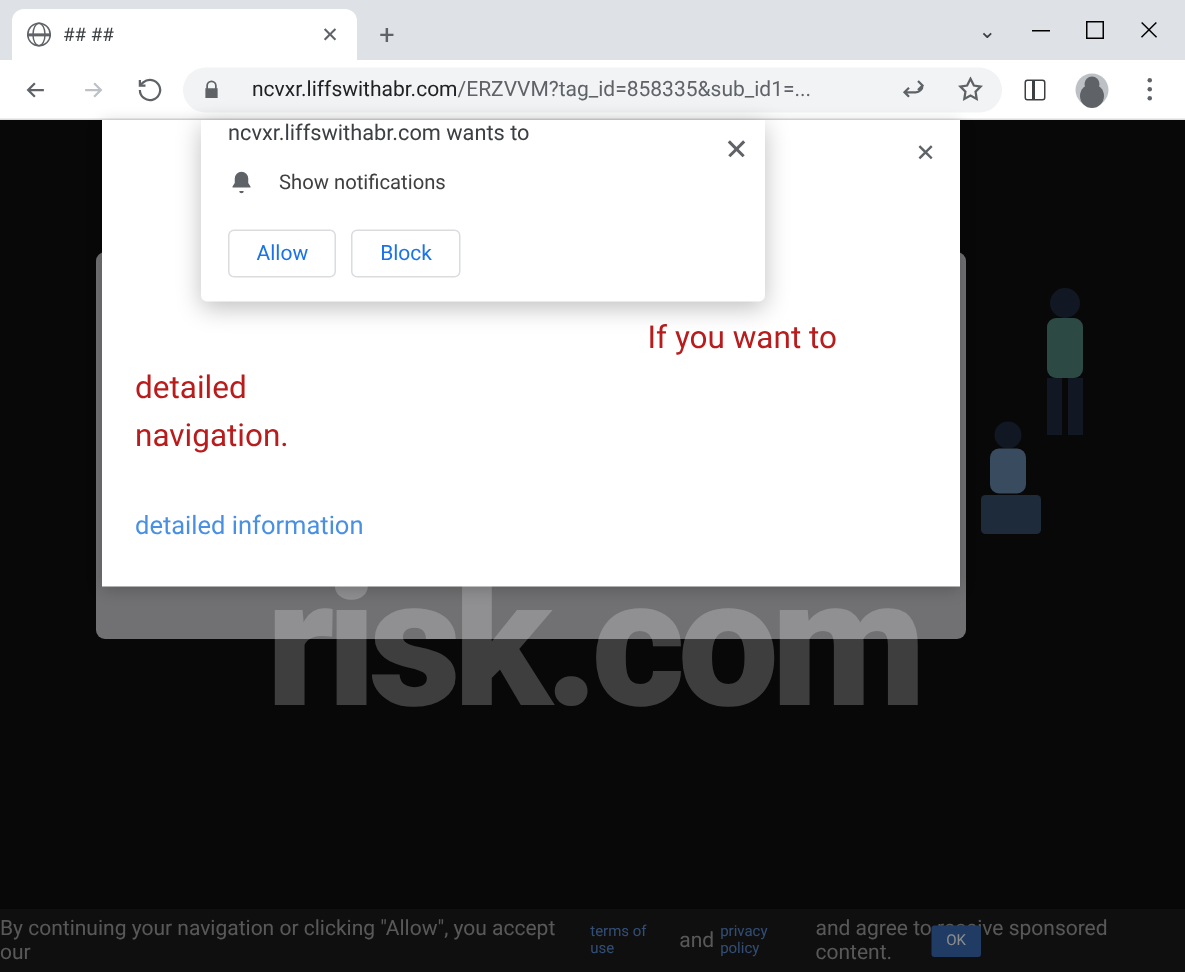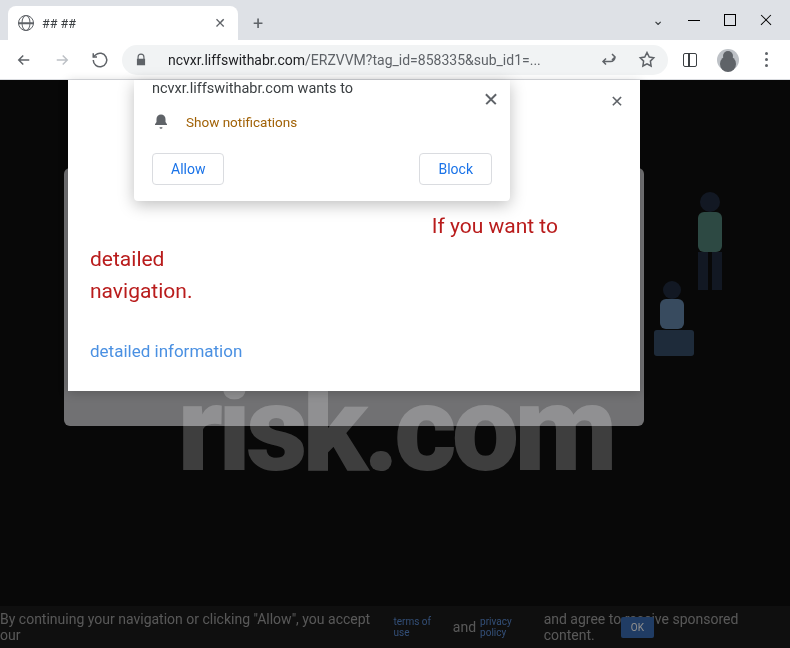--- a/index.html
+++ b/index.html
@@ -57,22 +57,22 @@
 
 
 .perm { position: absolute; left: 134px; top: 0; width: 376px; background: #fff; border-radius: 0 0 4px 4px; box-shadow: 0 4px 16px rgba(0,0,0,0.25); z-index: 20; padding: 0 18px 16px 18px; }
 .perm-close { position: absolute; right: 12px; top: 12px; width: 14px; height: 14px; cursor: pointer; }
 .perm-close::before, .perm-close::after { content: ""; position: absolute; left: 50%; top: 50%; width: 14px; height: 1.5px; background: #5f6368; }
 .perm-close::before { transform: translate(-50%, -50%) rotate(45deg); }
 .perm-close::after { transform: translate(-50%, -50%) rotate(-45deg); }
 .perm-title { font-size: 14.5px; color: #3c4043; margin-bottom: 16px; }
 .perm-row { display: flex; align-items: center; gap: 16px; margin-bottom: 22px; }
 .bell { width: 18px; height: 18px; color: #5f6368; }
-.perm-label { font-size: 13.5px; color: #a16207; }
-.perm-actions { display: flex; justify-content: space-between; gap: 10px; }
+.perm-label { font-size: 13.5px; color: #404040; }
+.perm-actions { display: flex; justify-content: flex-start; gap: 10px; }
 .perm-btn { border: 1px solid #dadce0; background: #fff; color: #1a73e8; font-size: 14px; padding: 7px 18px; border-radius: 4px; cursor: pointer; }
 
 
 .watermark { position: absolute; left: 50%; top: 55%; transform: translate(-50%, -50%); z-index: 6; pointer-events: none; }
 .watermark svg { opacity: 0.22; }
 
 
 .bottom { position: absolute; left: 0; right: 0; bottom: 0; height: 42px; background: #1c1c1c; display: flex; align-items: center; justify-content: center; gap: 4px; z-index: 7; filter: brightness(0.55); }
 .bottom-text { font-size: 14px; color: #a0a0a0; }
 .bottom-link { font-size: 10px; color: #5b8dd6; }

